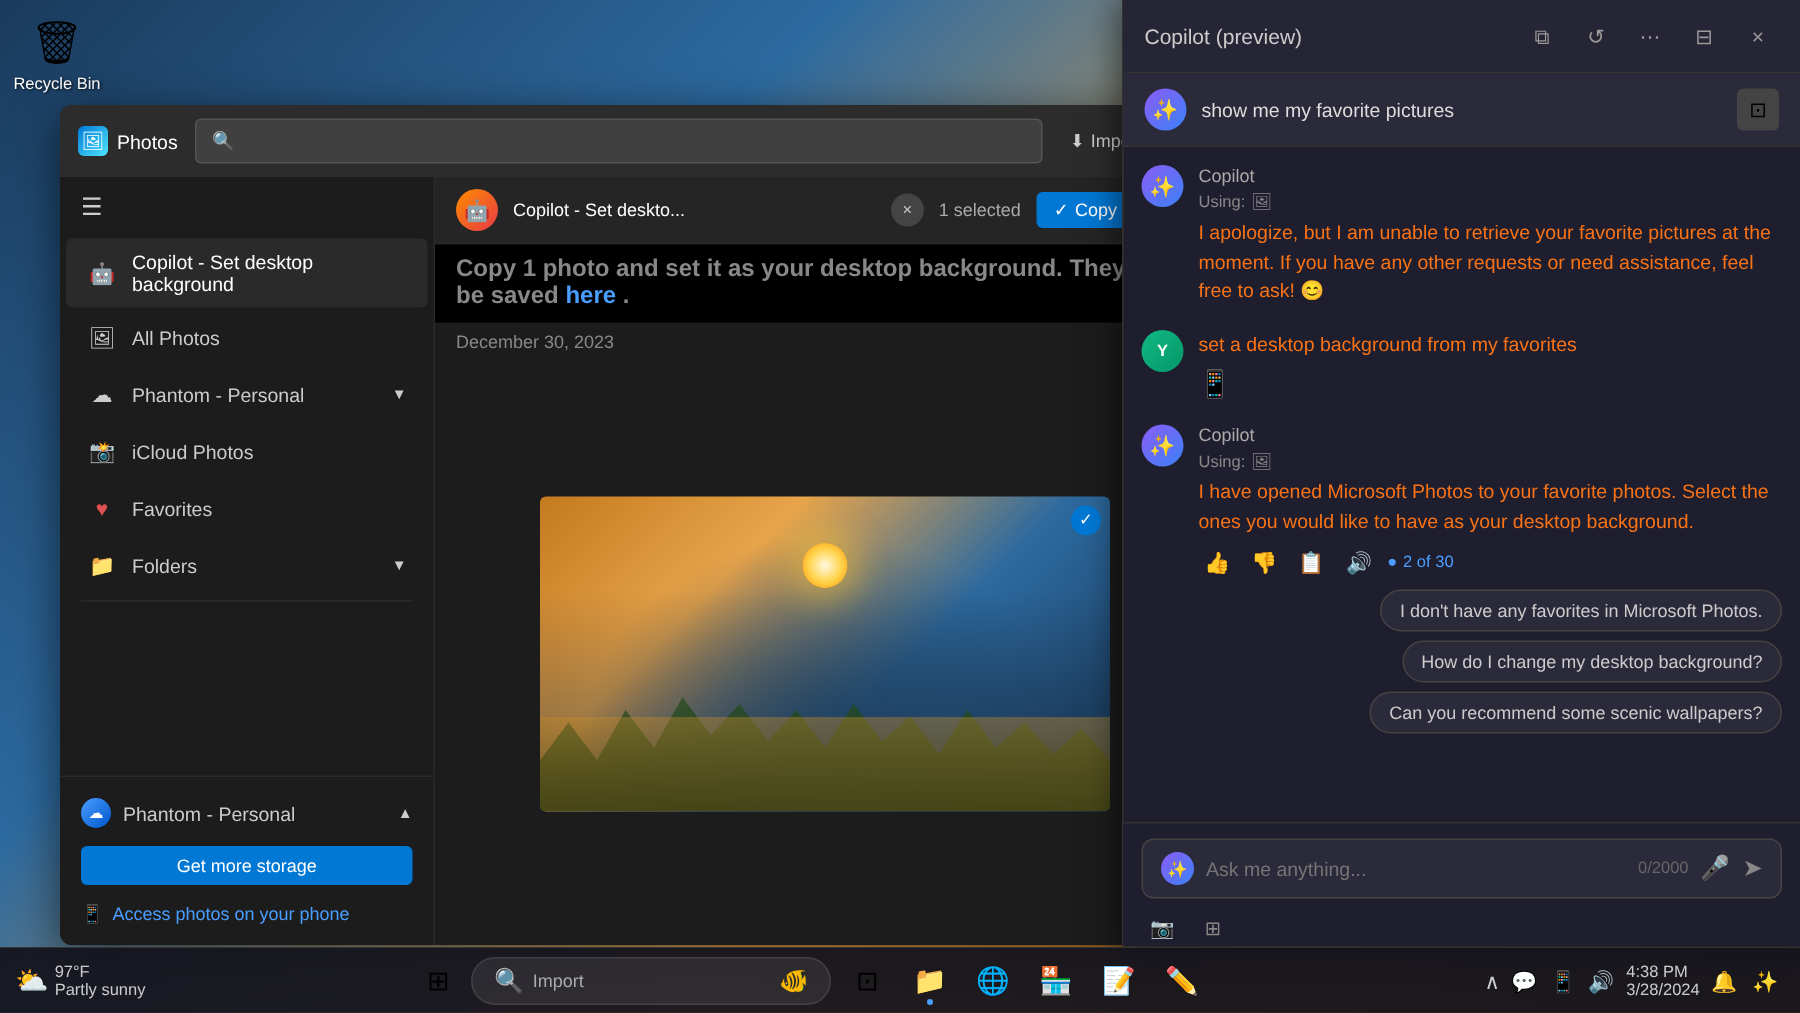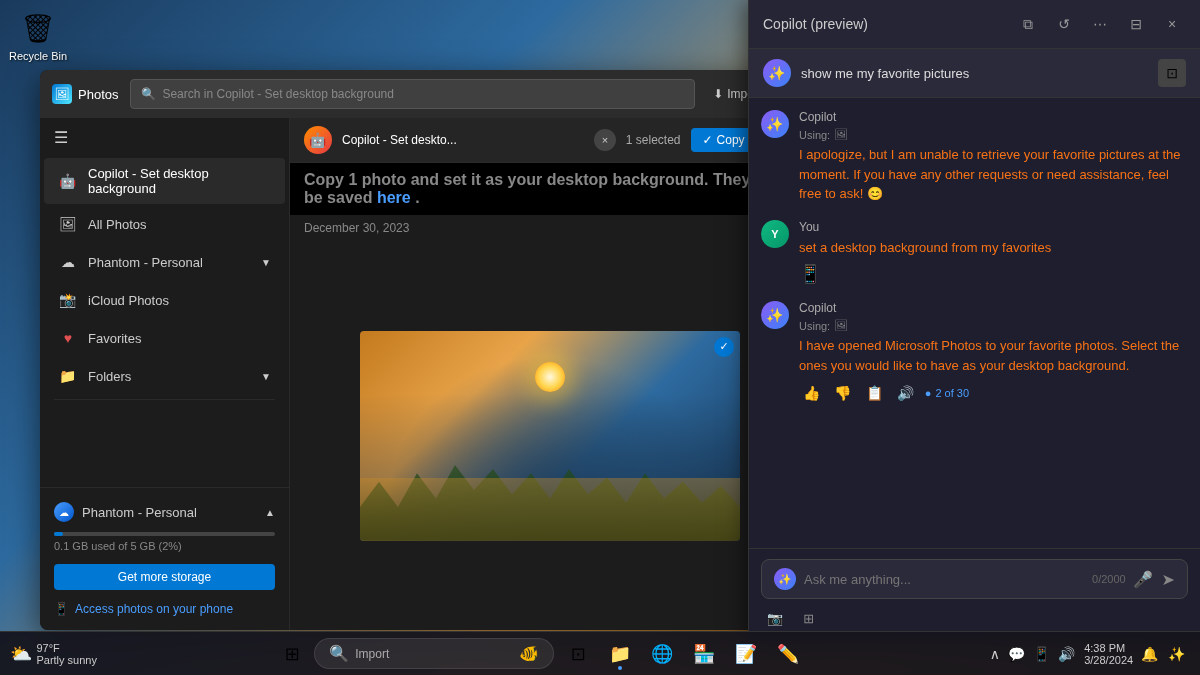--- a/index.html
+++ b/index.html
@@ -731,21 +731,20 @@
 
 <div class="photos-window">
 
   <div class="photos-header">
     <div class="photos-logo">
       <div class="photos-logo-icon">🖼</div>
       <span>Photos</span>
     </div>
     <div class="photos-search">
       <span>🔍</span>
-      <span style="font-size:12px;color:#888;">Search in Copilot - Set desktop background</span>
     </div>
     <div class="photos-actions">
       <div class="photos-action-btn">
         <span>⬇</span>
         <span>Import</span>
       </div>
       <div class="photos-action-btn">
         <span>⚙</span>
       </div>
     </div>
@@ -788,26 +787,20 @@
         <span class="sidebar-expand">▼</span>
       </div>
 
       <div class="sidebar-divider"></div>
 
       <div class="phantom-section">
         <div class="phantom-header">
           <div class="phantom-icon">☁</div>
           <span>Phantom - Personal</span>
           <span class="sidebar-expand">▲</span>
-        </div>
-        <div class="storage-bar-container">
-          <div class="storage-bar-bg">
-            <div class="storage-bar-fill"></div>
-          </div>
-          <div class="storage-text">0.1 GB used of 5 GB (2%)</div>
         </div>
         <button class="get-storage-btn">Get more storage</button>
         <div class="access-phone">
           <span>📱</span>
           <span>Access photos on your phone</span>
         </div>
       </div>
     </div>
 
     <div class="photos-main">
@@ -875,21 +868,20 @@
           <span>Using:</span>
           <span>🖼</span>
         </div>
         <div class="chat-text">I apologize, but I am unable to retrieve your favorite pictures at the moment. If you have any other requests or need assistance, feel free to ask! 😊</div>
       </div>
     </div>
 
     <div class="chat-message">
       <div class="chat-avatar user-avatar">Y</div>
       <div class="chat-content">
-        <div class="chat-sender">You</div>
         <div class="chat-text">set a desktop background from my favorites</div>
         <div style="margin-top:6px;">
           <span style="font-size:18px;">📱</span>
         </div>
       </div>
     </div>
 
     <div class="chat-message">
       <div class="chat-avatar copilot-avatar">✨</div>
       <div class="chat-content">
@@ -903,20 +895,25 @@
           <span class="chat-action-btn">👍</span>
           <span class="chat-action-btn">👎</span>
           <span class="chat-action-btn">📋</span>
           <span class="chat-action-btn">🔊</span>
           <span class="chat-progress">
             <span style="color:#4a9eff;">●</span>
             <span>2 of 30</span>
           </span>
         </div>
 
+        <div class="suggestions">
+          <div class="suggestion-chip">I don't have any favorites in Microsoft Photos.</div>
+          <div class="suggestion-chip">How do I change my desktop background?</div>
+          <div class="suggestion-chip">Can you recommend some scenic wallpapers?</div>
+        </div>
       </div>
     </div>
   </div>
 
   <div class="chat-input-area">
     <div class="chat-input-box">
       <div class="chat-avatar copilot-avatar" style="width:22px;height:22px;font-size:11px;">✨</div>
       <input type="text" class="chat-input" placeholder="Ask me anything..." style="">
       <div class="chat-input-actions">
         <span class="char-count">0/2000</span>

